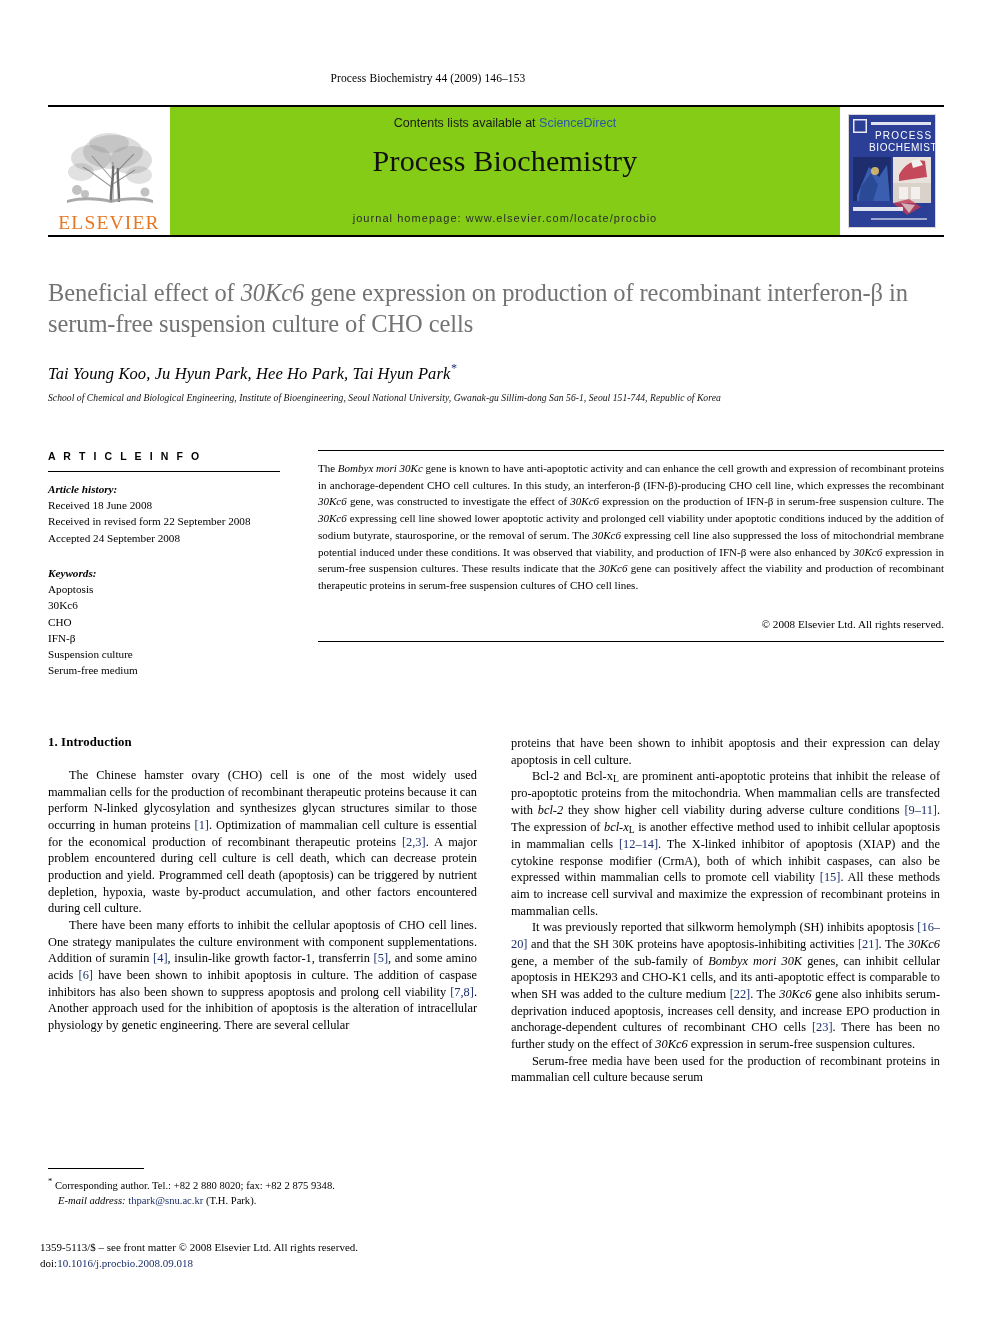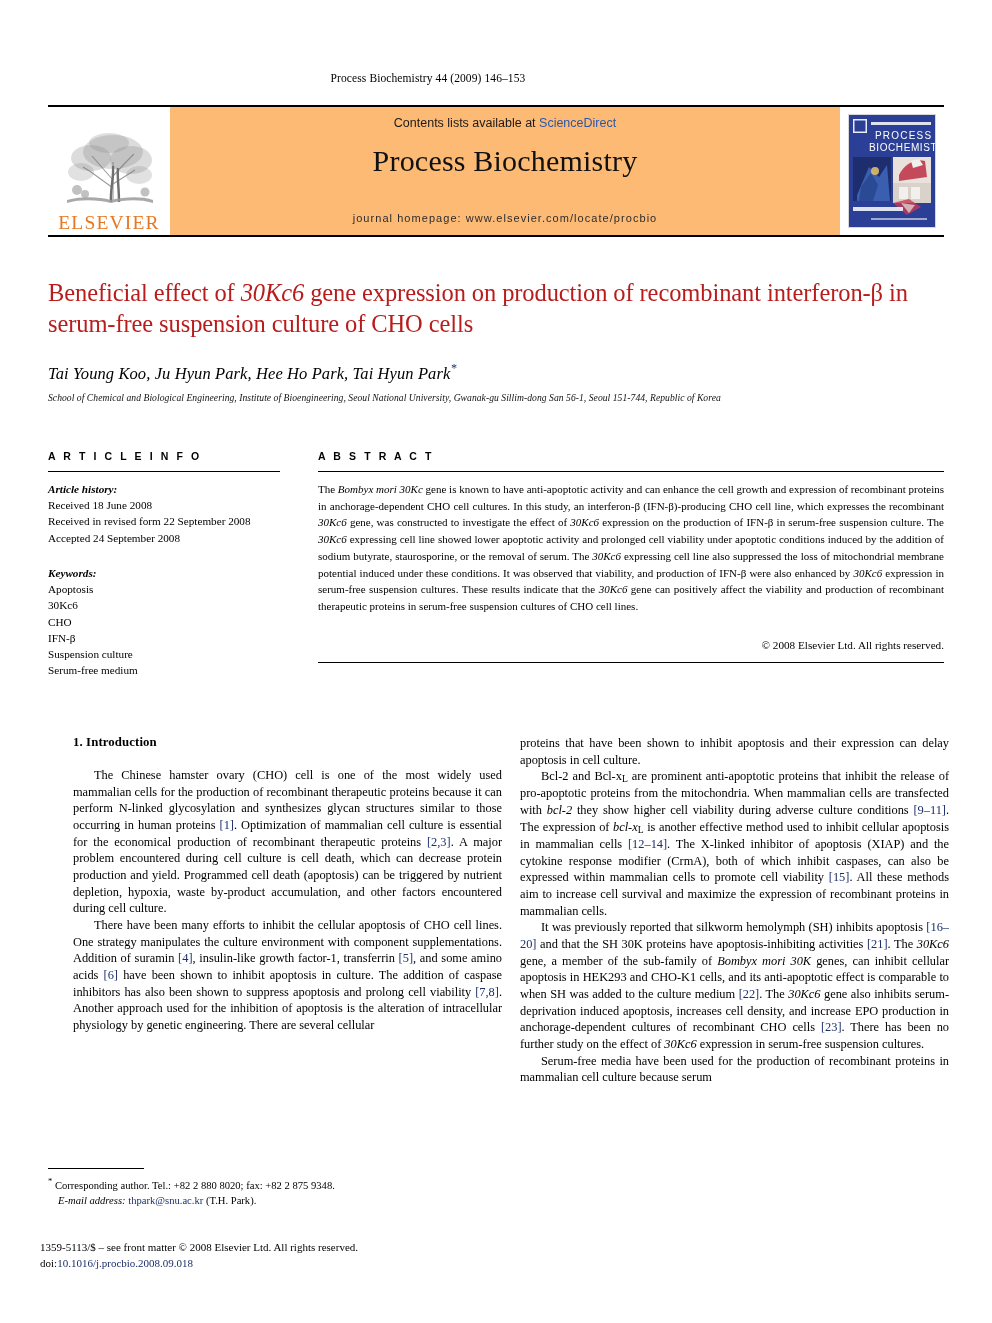--- a/index.html
+++ b/index.html
@@ -66,21 +66,21 @@
   .elsevier-word {
     font-family: "Liberation Serif", serif;
     font-size: 19.5px;
     letter-spacing: 1.2px;
     color: #E87722;
     line-height: 1;
     margin-top: 1px;
   }
   .masthead-center {
     flex: 1 1 auto;
-    background: #fdba74;
+    background: #84cc16;
     display: flex;
     flex-direction: column;
     align-items: center;
     justify-content: center;
     padding: 6px 0 8px;
     box-sizing: border-box;
   }
   .contents-line {
     font-family: "Liberation Sans", sans-serif;
     font-size: 12.5px;
@@ -123,21 +123,21 @@
     top: 277px;
     left: 48px;
     width: 896px;
   }
   .article-title {
     font-family: "Liberation Serif", serif;
     font-size: 24.5px;
     line-height: 1.28;
     font-weight: normal;
     margin: 0;
-    color: #b91c1c;
+    color: #737373;
     letter-spacing: -.1px;
   }
   .article-title em { font-style: italic; }
 
   .authors {
     margin-top: 21px;
     font-family: "Liberation Serif", serif;
     font-size: 16.5px;
     color: #000;
     letter-spacing: .1px;
@@ -212,22 +212,21 @@
     margin-top: 11px;
   }
 
   
   .body-cols {
     position: absolute;
     top: 735px;
     left: 48px;
     width: 896px;
     display: flex;
-    gap: 18px;
-    margin-left: 25px;
+    gap: 34px;
   }
   .bcol { width: 429px; flex: 0 0 429px; position: relative; }
 
   h2.sec-head {
     font-family: "Liberation Serif", serif;
     font-size: 12.8px;
     font-weight: bold;
     margin: 0 0 17px 0;
     letter-spacing: .1px;
   }
@@ -384,21 +383,20 @@
         <div>Apoptosis</div>
         <div>30Kc6</div>
         <div>CHO</div>
         <div>IFN-β</div>
         <div>Suspension culture</div>
         <div>Serum-free medium</div>
       </div>
     </div>
 
     <div class="col-abstract">
-      <div class="sect-label">A B S T R A C T</div>
       <div class="rule"></div>
       <div class="abstract-body"><span>The </span><em>Bombyx mori 30Kc</em><span> gene is known to have anti-apoptotic activity and can enhance the cell growth and expression of recombinant proteins in anchorage-dependent CHO cell cultures. In this study, an interferon-β (IFN-β)-producing CHO cell line, which expresses the recombinant </span><em>30Kc6</em><span> gene, was constructed to investigate the effect of </span><em>30Kc6</em><span> expression on the production of IFN-β in serum-free suspension culture. The </span><em>30Kc6</em><span> expressing cell line showed lower apoptotic activity and prolonged cell viability under apoptotic conditions induced by the addition of sodium butyrate, staurosporine, or the removal of serum. The </span><em>30Kc6</em><span> expressing cell line also suppressed the loss of mitochondrial membrane potential induced under these conditions. It was observed that viability, and production of IFN-β were also enhanced by </span><em>30Kc6</em><span> expression in serum-free suspension cultures. These results indicate that the </span><em>30Kc6</em><span> gene can positively affect the viability and production of recombinant therapeutic proteins in serum-free suspension cultures of CHO cell lines.</span></div>
       <div class="copyright">© 2008 Elsevier Ltd. All rights reserved.</div>
       <div class="abs-bottom-rule"></div>
     </div>
   </div>
 
   <div class="body-cols">
 
     <div class="bcol">

